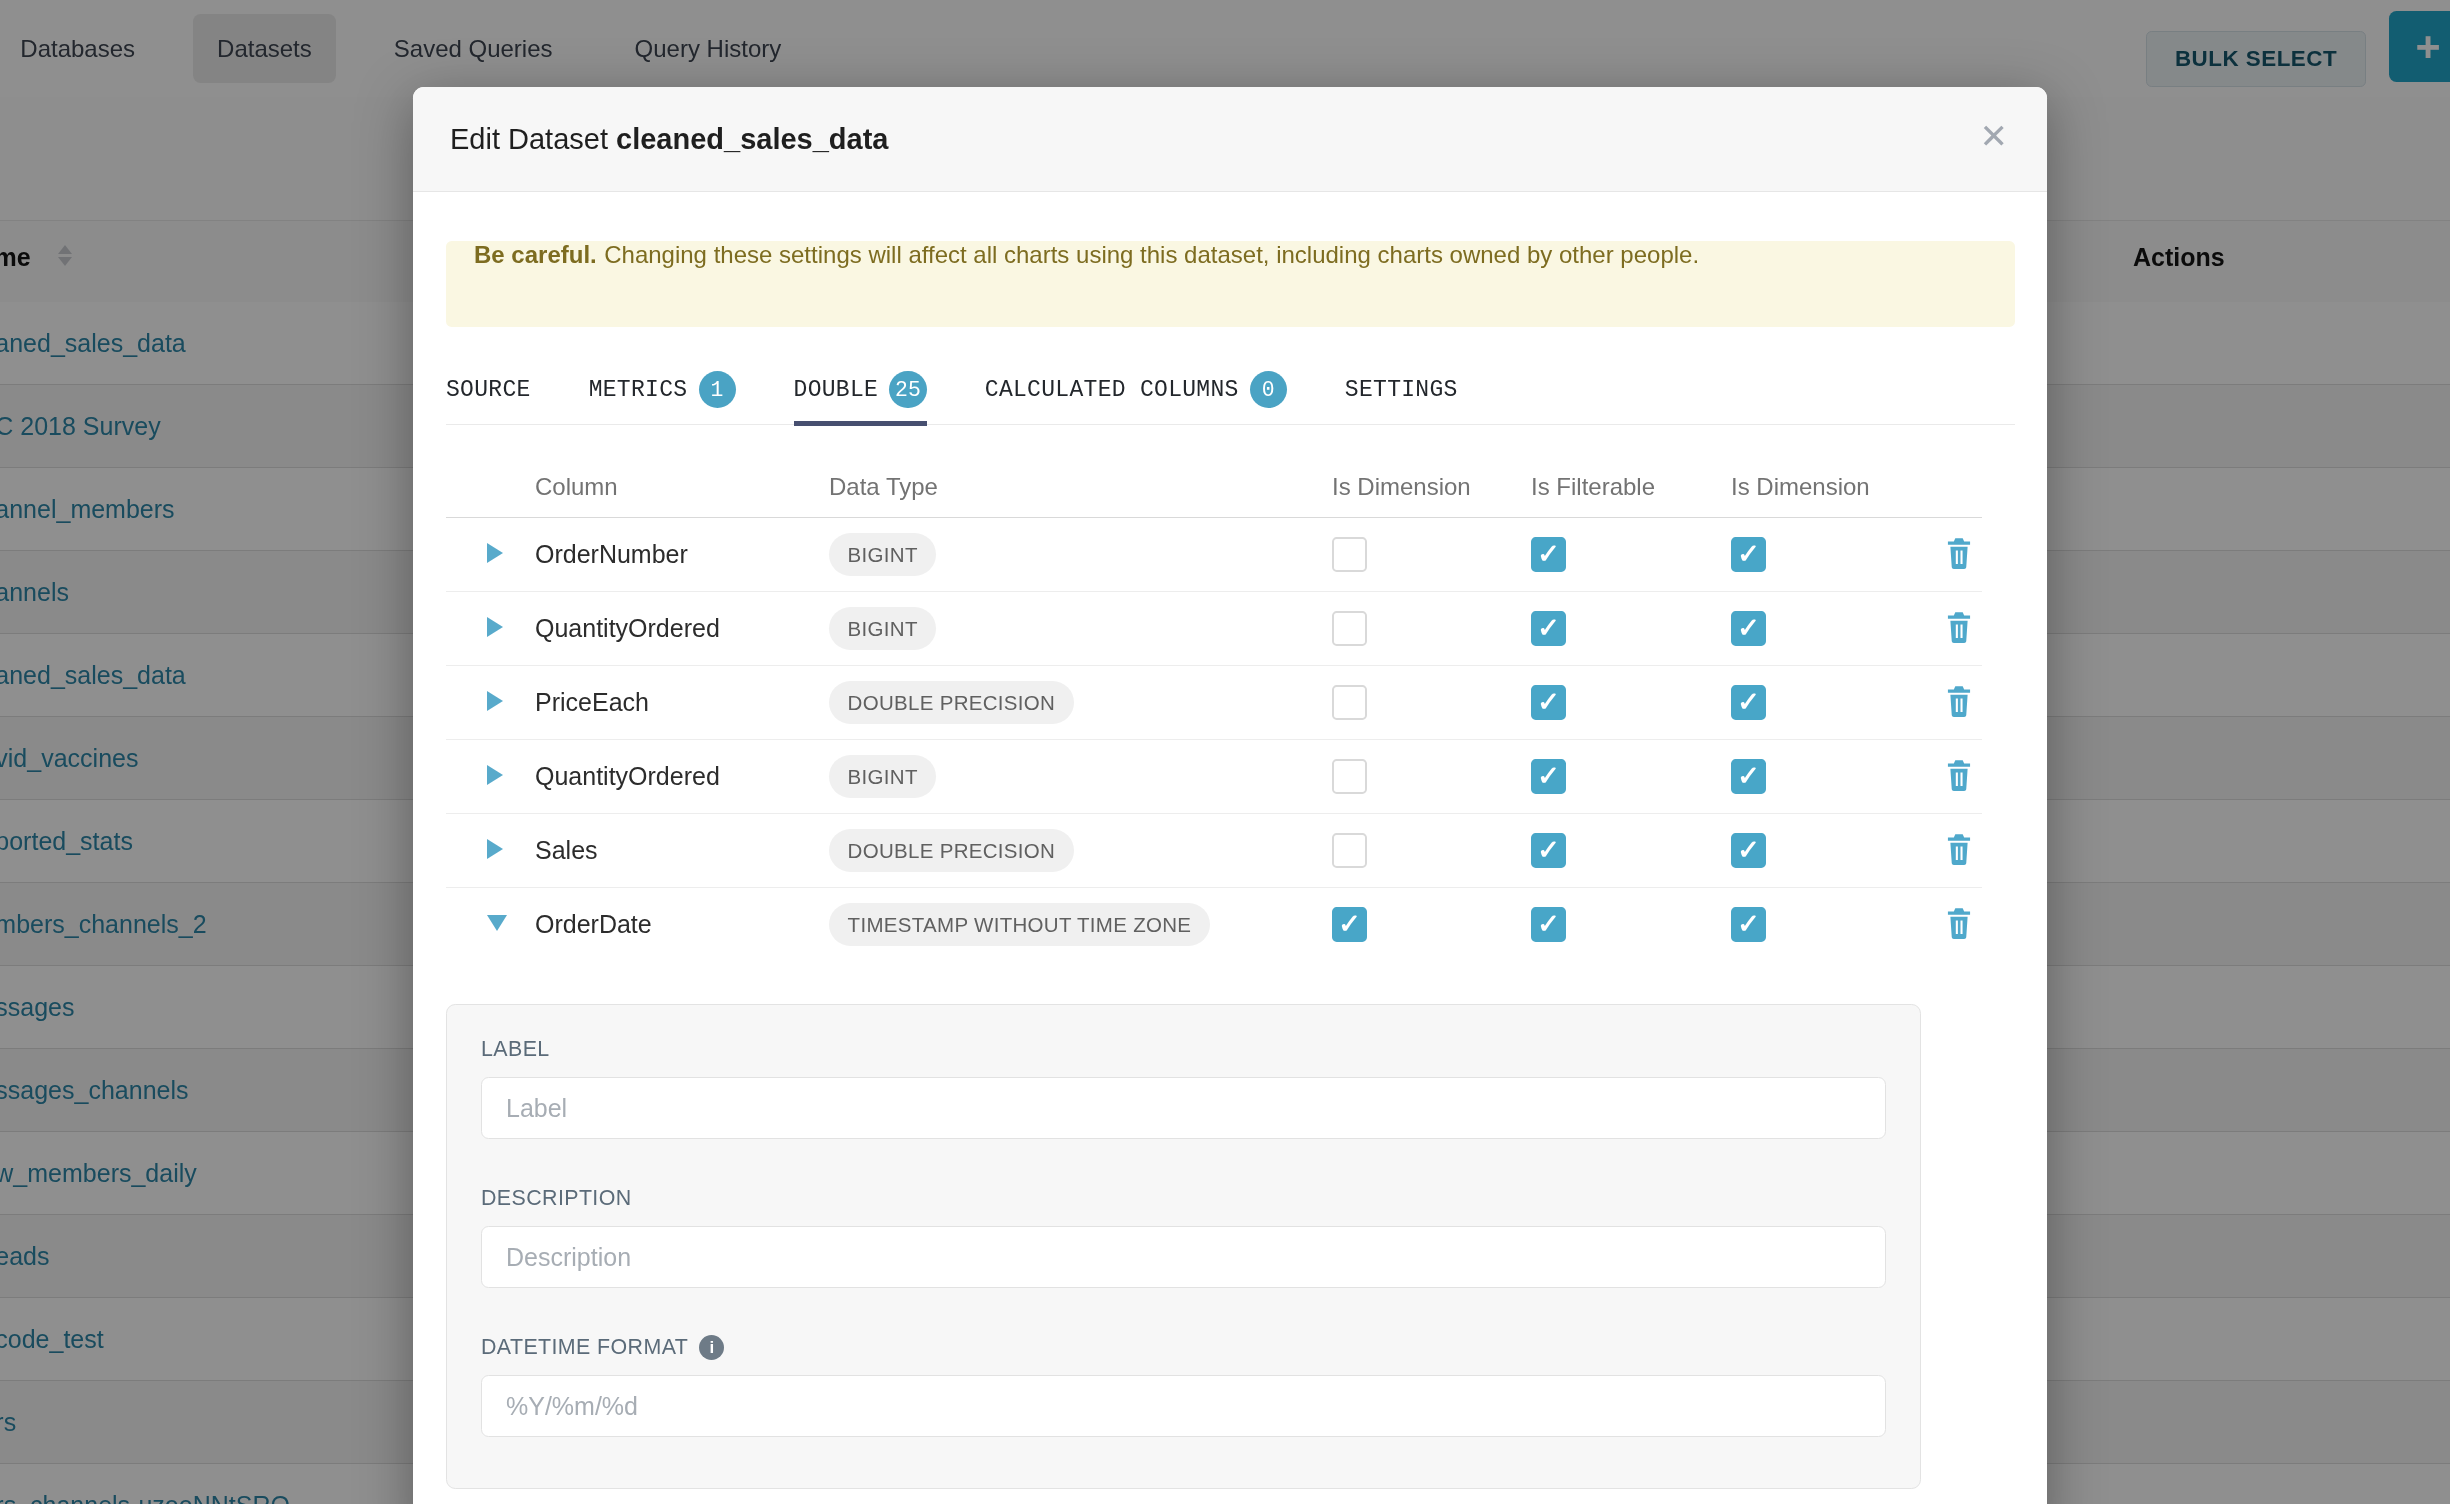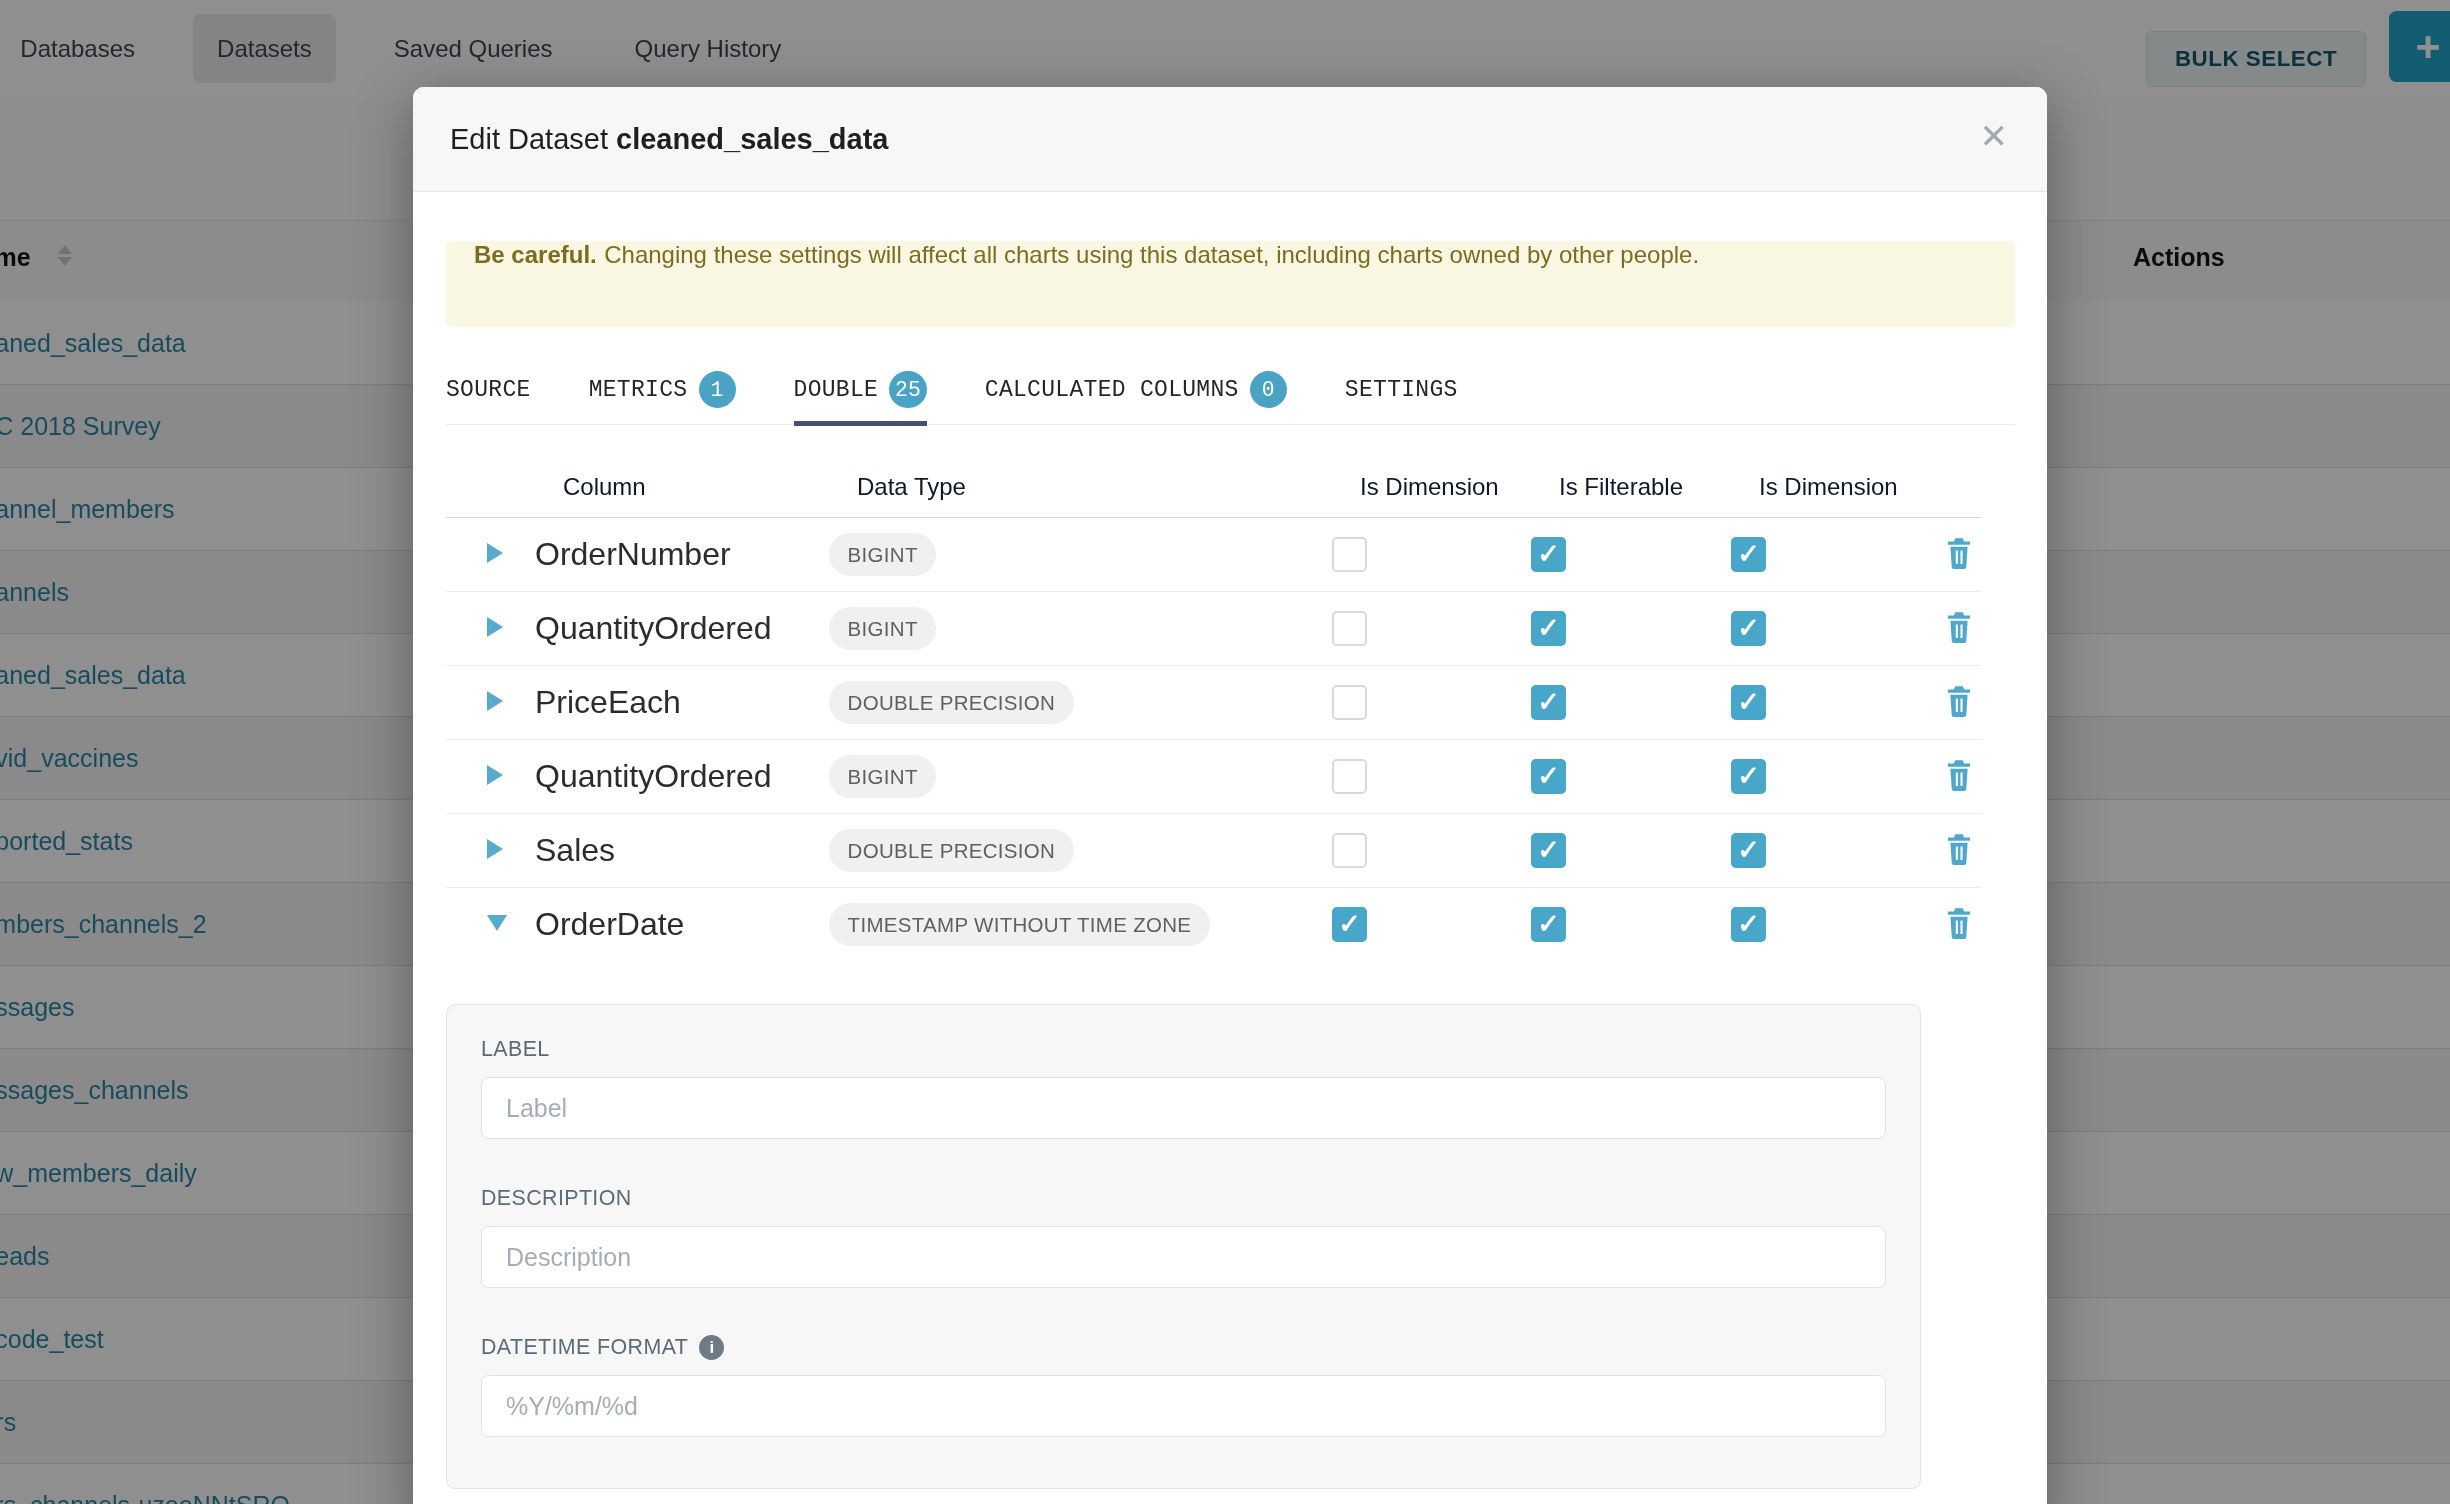--- a/index.html
+++ b/index.html
@@ -61,29 +61,29 @@
             display:flex;align-items:stretch;gap:58px;box-sizing:border-box;}
   .tab{display:flex;align-items:center;gap:11.2px;font-size:23px;letter-spacing:0.3px;color:#23272c;
        border-bottom:5.6px solid transparent;margin-bottom:-1.9px;padding-top:3.7px;cursor:pointer;white-space:nowrap;font-family:Liberation Mono, monospace;}
   .tab.active{border-bottom-color:#474f70;}
   .tab-badge{min-width:37px;height:37px;border-radius:18.6px;background:#4aa3c4;color:#fff;font-size:21.4px;
              display:flex;align-items:center;justify-content:center;box-sizing:border-box;padding:0 5.6px;}
 
   .cols-table{position:absolute;left:33px;top:370px;width:1536px;}
   .cgrid{display:grid;grid-template-columns:89px 294px 503px 199px 200px 200px 1fr;align-items:center;}
   .chead{height:60px;border-bottom:1.9px solid #d9d9d9;}
-  .chead .hcell{font-size:24px;font-weight:500;color:#0f172a;margin-left:28px;}
+  .chead .hcell{font-size:24px;font-weight:500;color:#737373;}
   .crow{height:73px;border-bottom:0.9px solid #ededed;}
   .crow.expanded{border-bottom:none;}
   .caret-cell{padding-left:41px;}
   .caret{display:inline-block;width:0;height:0;border-top:10.3px solid transparent;border-bottom:10.3px solid transparent;
          border-left:16px solid #58aacb;cursor:pointer;}
   .crow.expanded .caret{border-left:10.3px solid transparent;border-right:10.3px solid transparent;
                         border-top:16px solid #58aacb;border-bottom:none;}
-  .cname{font-size:32px;color:#2c2c2c;}
+  .cname{font-size:25px;color:#2c2c2c;}
   .pill{display:inline-block;background:#f0f0f0;border-radius:22.4px;padding:9.3px 18.6px;font-size:20.5px;
         letter-spacing:0.3px;color:#606060;white-space:nowrap;text-align:right;}
   .checkbox{width:35px;height:35px;box-sizing:border-box;border:2.8px solid #d9d9d9;border-radius:4.7px;background:#fff;
             display:flex;align-items:center;justify-content:center;cursor:pointer;}
   .checkbox .tick{display:none;color:#fff;font-size:27px;font-weight:700;line-height:1;}
   .checkbox.checked{background:#48a6c8;border-color:#48a6c8;}
   .checkbox.checked .tick{display:block;}
   .trash-cell{justify-self:start;padding-left:13px;}
   .trash{cursor:pointer;}
 

